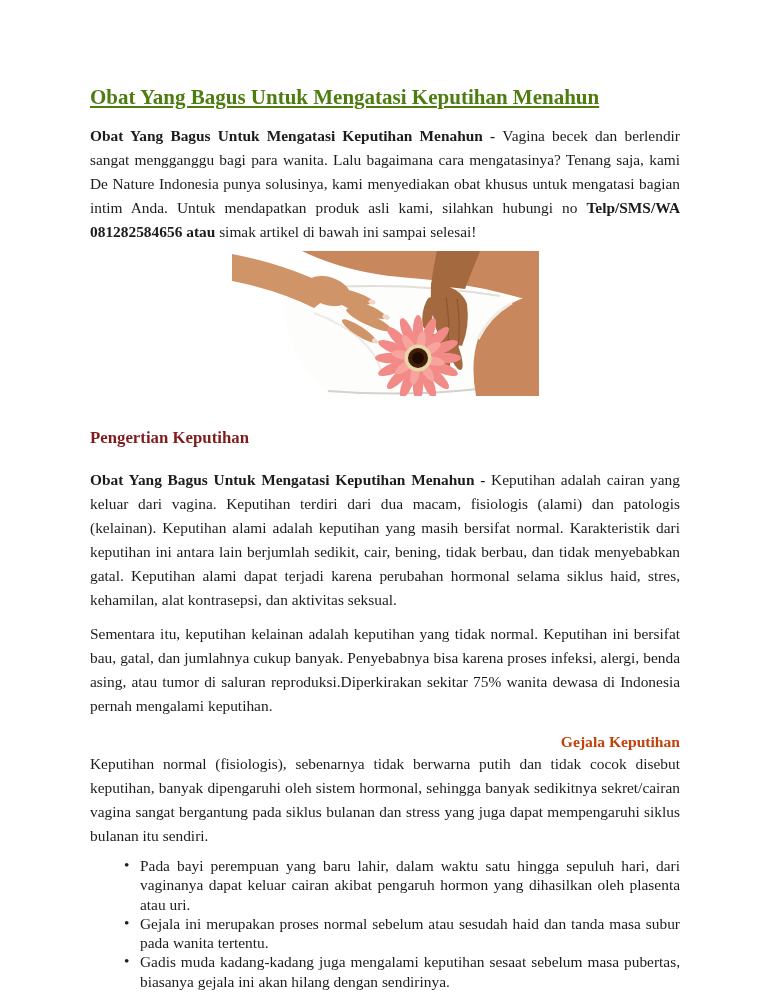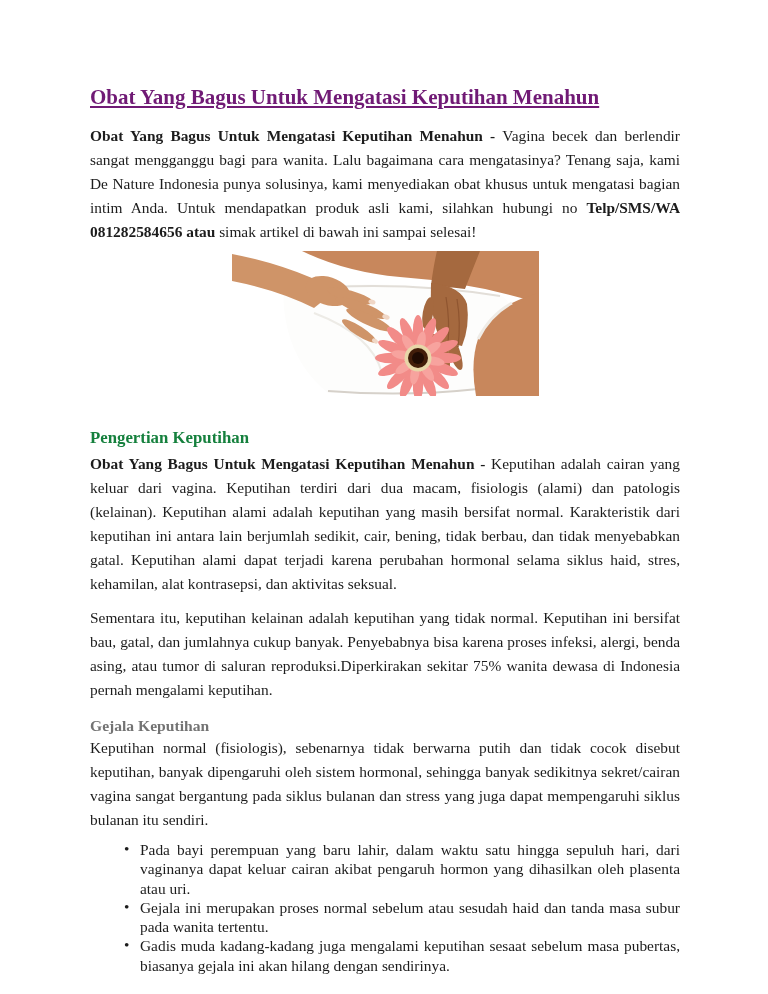--- a/index.html
+++ b/index.html
@@ -27,25 +27,25 @@
   p.no-gap{margin-bottom:0;}
   b{font-weight:bold;}
   figure.photo{
     width:307px;height:145px;
     margin:7px auto 31px auto;
     padding:0;
   }
   figure.photo svg{display:block;width:307px;height:145px;}
   h2.sec-heading{
     font-size:16.8px;line-height:21px;font-weight:bold;
-    margin:0 0 4px 0;color:#15803d;
+    margin:0 0 20px 0;color:#7f1d1d;
   }
   h3.sub-heading{
     font-size:15.6px;line-height:20px;font-weight:bold;
-    margin:14px 0 0 0;color:#737373;
+    margin:14px 0 0 0;color:#c2410c;text-align:right;
   }
   ul.symptoms{
     list-style:none;
     margin:8px 0 0 32px;
     padding:0;
   }
   ul.symptoms li{
     position:relative;
     padding-left:18px;
     font-size:15.4px;line-height:19.3px;
@@ -55,21 +55,21 @@
     content:"\2022";
     position:absolute;left:2px;top:-1px;
     font-size:15.4px;
   }
 </style>
 </head>
 <body>
 
 <div class="page">
 
-  <h1 class="doc-title" style="color: #701a75;">Obat Yang Bagus Untuk Mengatasi Keputihan Menahun</h1>
+  <h1 class="doc-title" style="color: #4d7c0f;">Obat Yang Bagus Untuk Mengatasi Keputihan Menahun</h1>
 
   <p class="body-para no-gap"><b>Obat Yang Bagus Untuk Mengatasi Keputihan Menahun - </b><span>Vagina becek dan berlendir sangat mengganggu bagi para wanita. Lalu bagaimana cara mengatasinya? Tenang saja, kami De Nature Indonesia punya solusinya, kami menyediakan obat khusus untuk mengatasi bagian intim Anda. Untuk mendapatkan produk asli kami, silahkan hubungi no </span><b>Telp/SMS/WA 081282584656 atau</b><span> simak artikel di bawah ini sampai selesai!</span></p>
 
   <figure class="photo">
     <svg viewBox="0 0 307 145">
 
       <rect x="0" y="0" width="307" height="145" fill="#ffffff"></rect>
 
       <path d="M70,0 H307 V52 Q238,31 168,26 Q113,21 70,0 Z" fill="#c8875c"></path>
 

